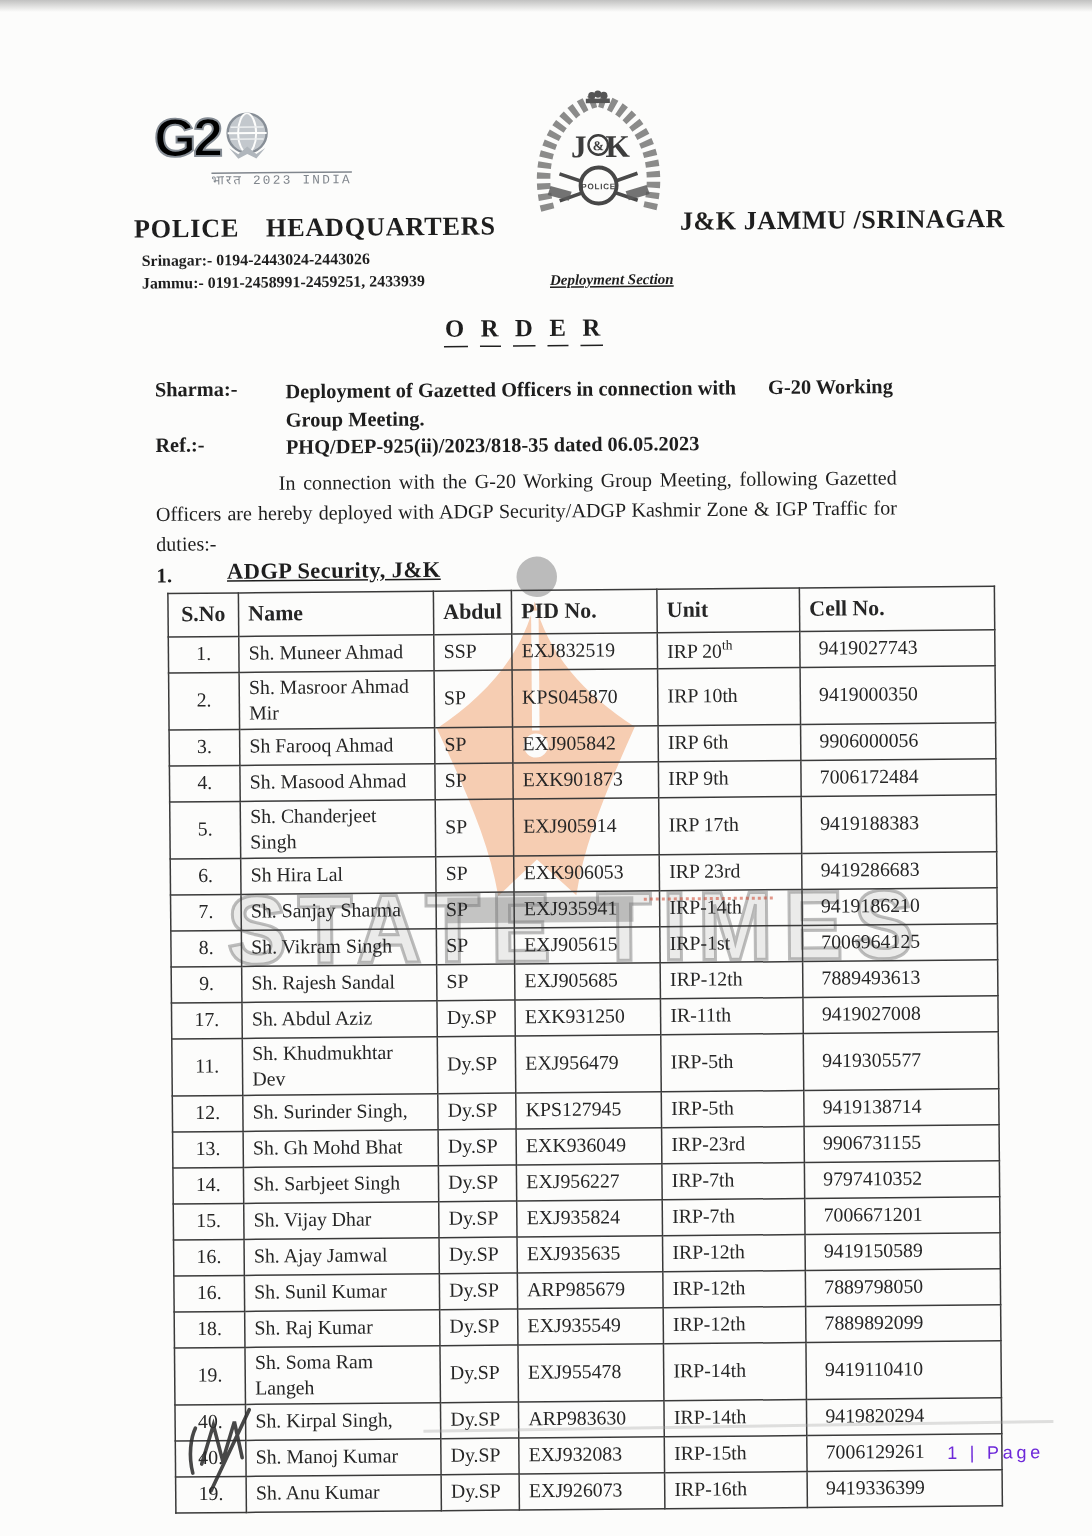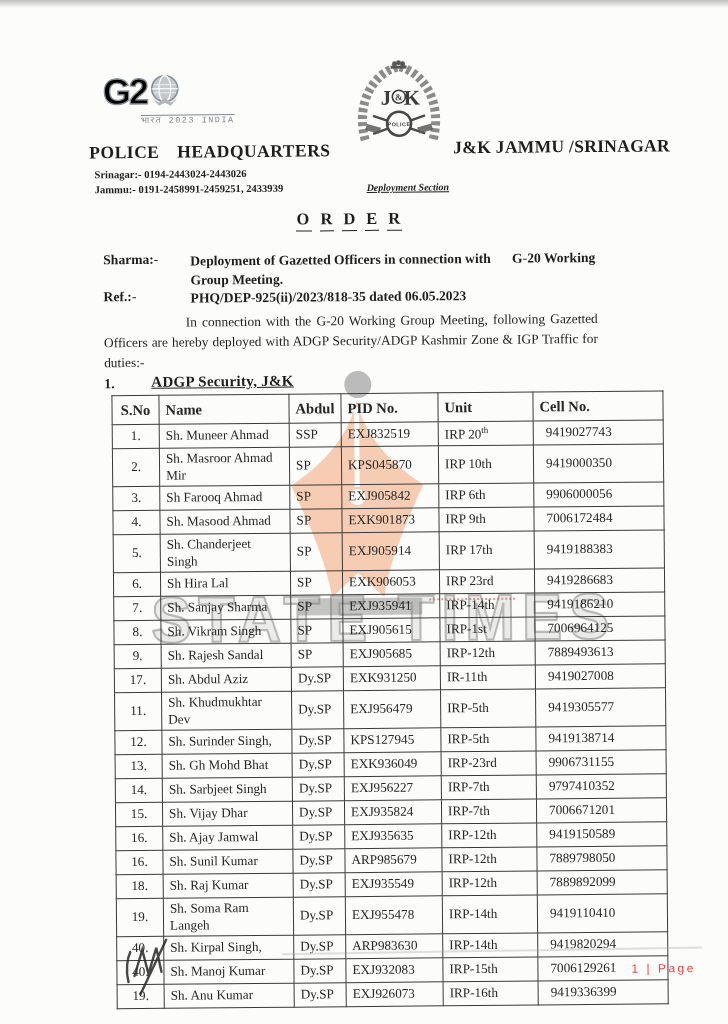--- a/index.html
+++ b/index.html
@@ -105,21 +105,21 @@
   sup { font-size:9px; }
 
   
   .scanline {
     position:absolute; left:278px; top:951px; width:420px; height:1.5px;
     background:rgba(165,165,165,.35); transform:rotate(-.4deg);
   }
   .signature { position:absolute; left:110px; top:928px; }
   .pagenum {
     position:absolute; left:627px; top:964px;
-    font-family:"Liberation Sans", sans-serif; font-size:12px; color:#ef4444; letter-spacing:2.5px;
+    font-family:"Liberation Sans", sans-serif; font-size:12px; color:#6d28d9; letter-spacing:2.5px;
   }
 </style>
 </head>
 <body>
 
 <div class="page">
   <div class="top-edge"></div>
 
   <div class="tilt">
 

